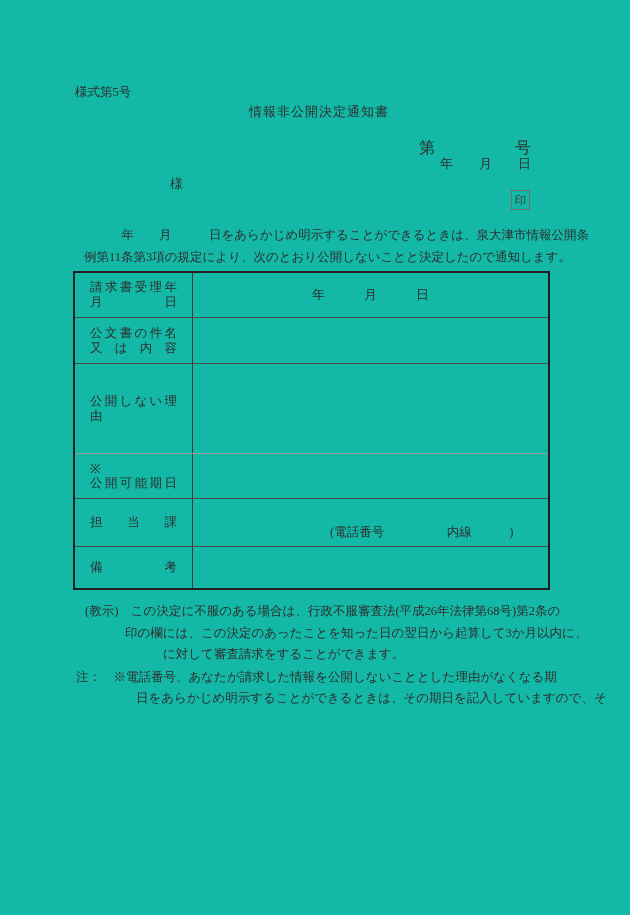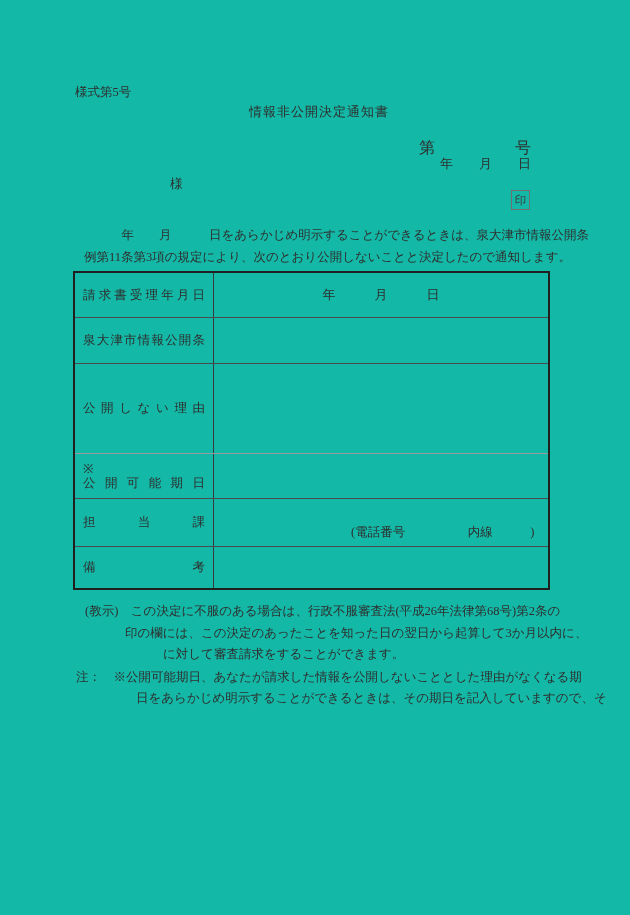--- a/index.html
+++ b/index.html
@@ -52,24 +52,24 @@
   .t-row { display: flex; box-sizing: border-box; }
   .t-row + .t-row { border-top: 1px solid #4a4a4a; }
   .t-row.light-top { border-top-color: #9a9a9a; }
   .r1 { height: 44px; }
   .r2 { height: 46px; }
   .r3 { height: 90px; }
   .r4 { height: 45px; }
   .r5 { height: 48px; }
   .r6 { height: 42px; }
   .t-label {
-    width: 139px;
+    width: 118px;
     border-right: 1px solid #3a3a3a;
     box-sizing: border-box;
-    padding: 0 8px;
+    padding: 0 15px;
     display: flex; flex-direction: column; justify-content: center;
   }
   .jt {
     text-align: justify;
     text-align-last: justify;
     width: 100%;
     line-height: 15px;
   }
   .note-mark { text-align: left; line-height: 14px; }
   .t-value { flex: 1; position: relative; box-sizing: border-box; }
@@ -121,21 +121,21 @@
       <div class="t-label">
         <div class="jt">請求書受理年月日</div>
       </div>
       <div class="t-value center">
         <span>年　　　月　　　日</span>
       </div>
     </div>
 
     <div class="t-row r2">
       <div class="t-label">
-        <div class="jt">泉大津市情報公開条</div>
+        <div class="jt">公文書の件名又は内容</div>
       </div>
       <div class="t-value">
         <span></span>
       </div>
     </div>
 
     <div class="t-row r3">
       <div class="t-label">
         <div class="jt">公開しない理由</div>
       </div>
@@ -174,17 +174,17 @@
 
   </div>
 
   <div class="abs note-kyoji">
     <div class="l1">(教示)　この決定に不服のある場合は、行政不服審査法(平成26年法律第68号)第2条の</div>
     <div class="l2">印の欄には、この決定のあったことを知った日の翌日から起算して3か月以内に、</div>
     <div class="l3">に対して審査請求をすることができます。</div>
   </div>
 
   <div class="abs note-chu">
-    <div class="l1">注：　※公開可能期日、あなたが請求した情報を公開しないこととした理由がなくなる期</div>
+    <div class="l1">注：　※電話番号、あなたが請求した情報を公開しないこととした理由がなくなる期</div>
     <div class="l2">日をあらかじめ明示することができるときは、その期日を記入していますので、そ</div>
   </div>
 
 </div>
 
 </body></html>

